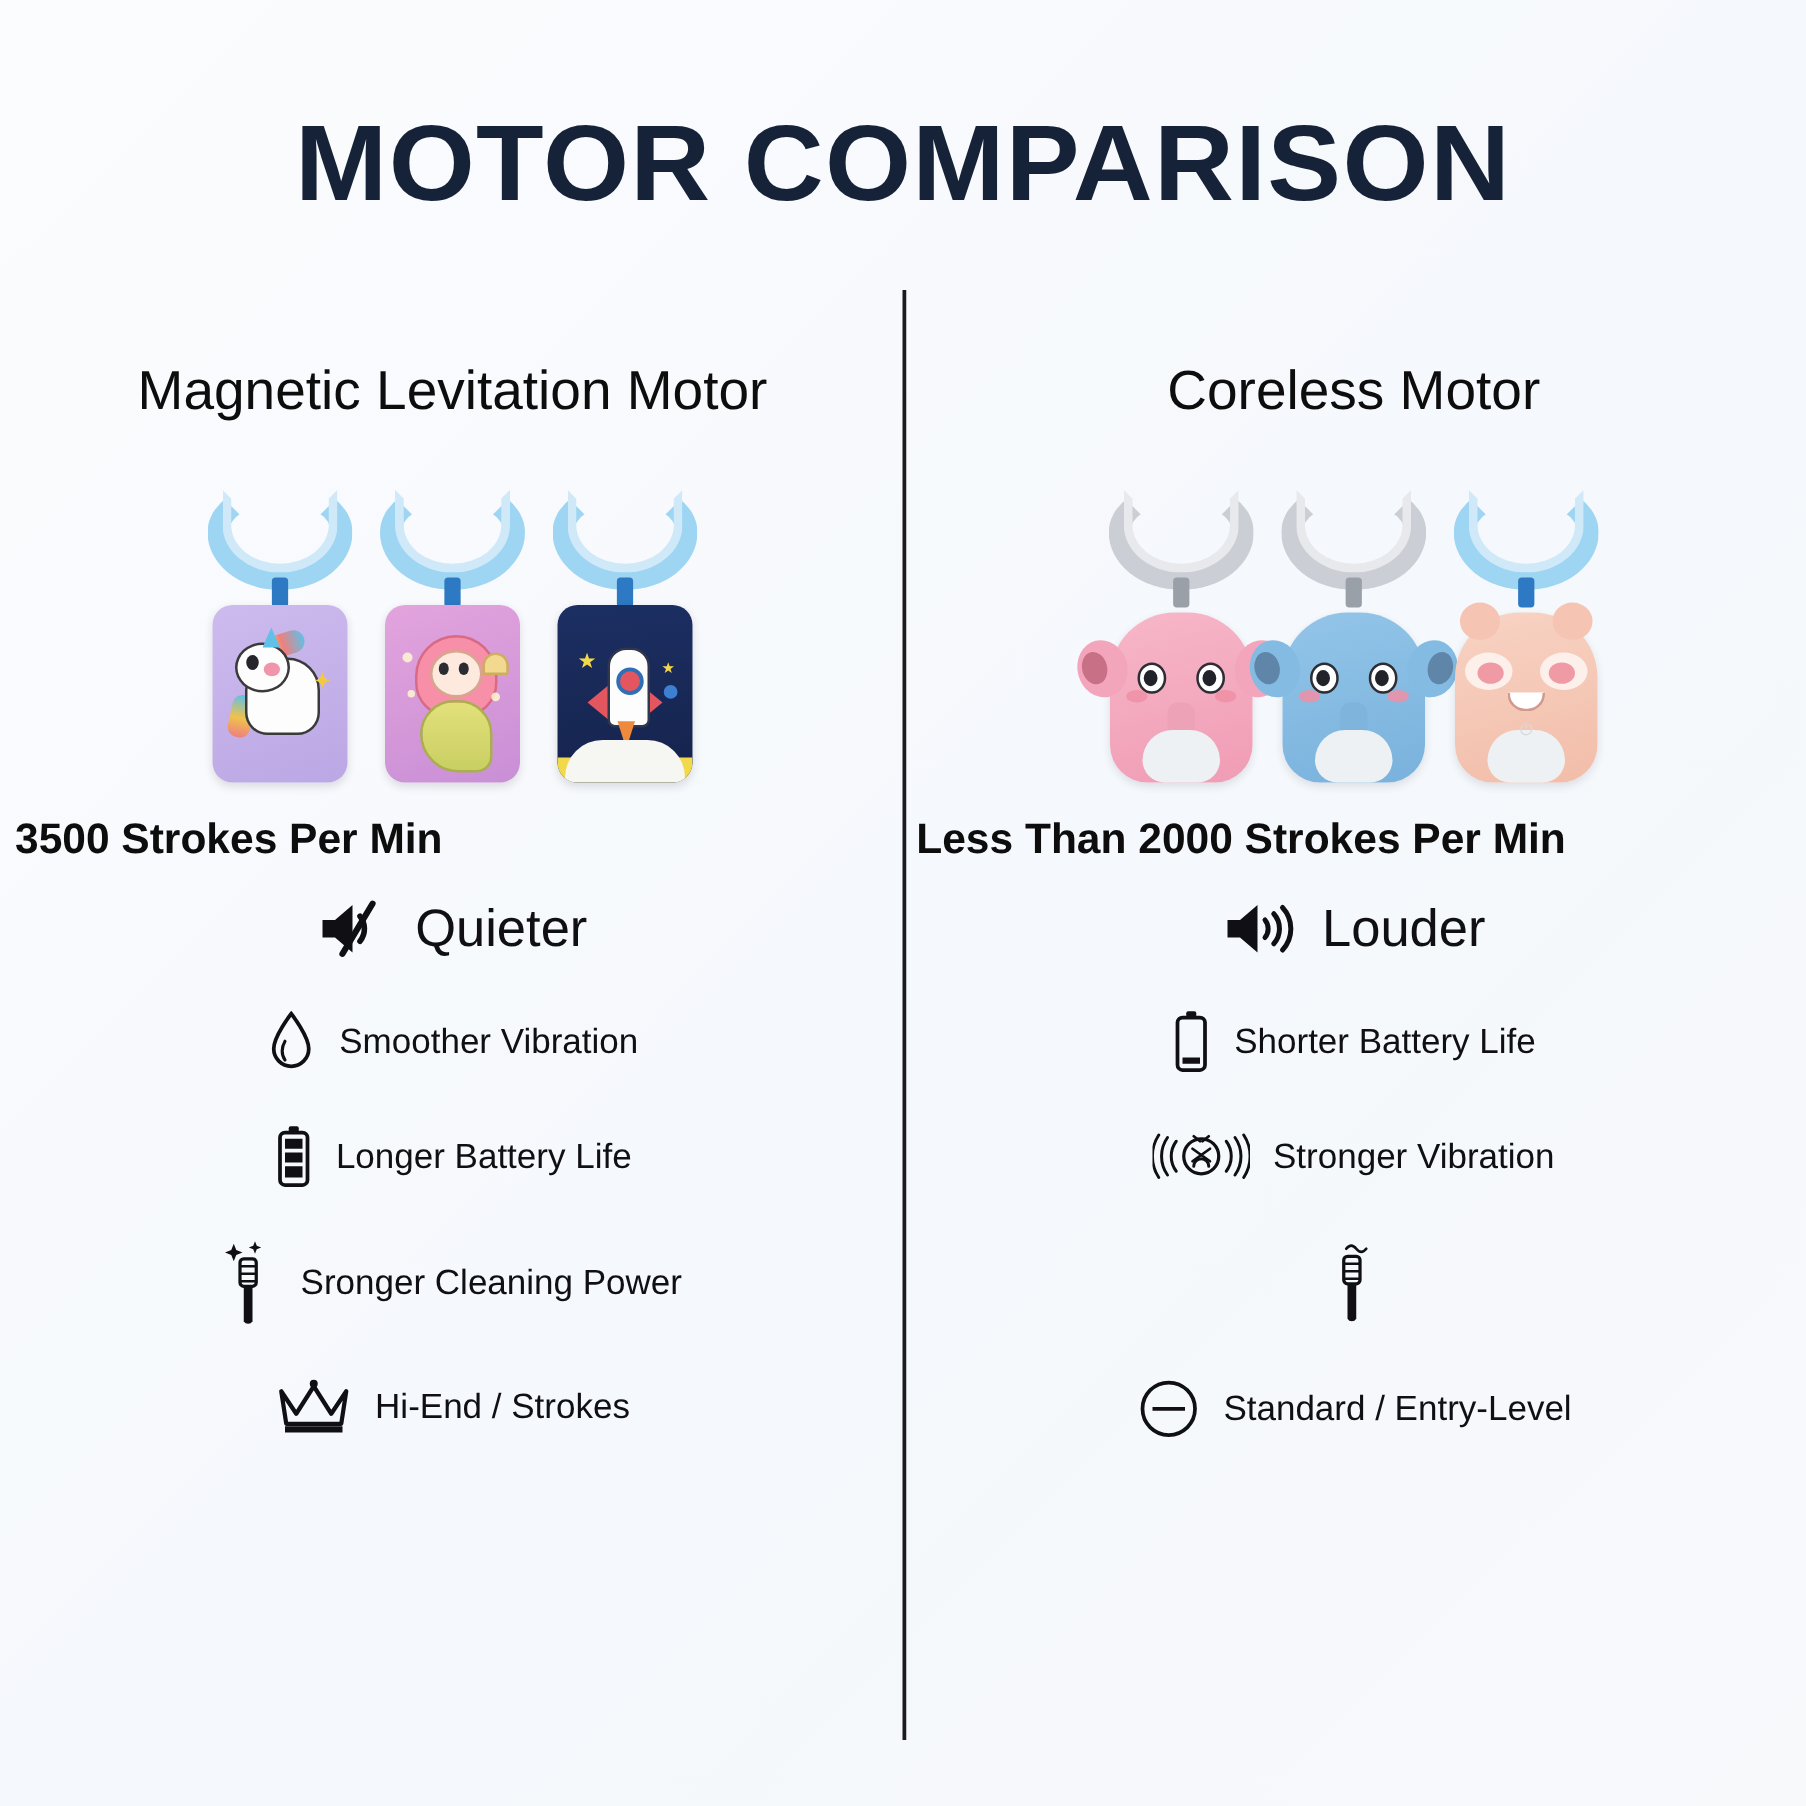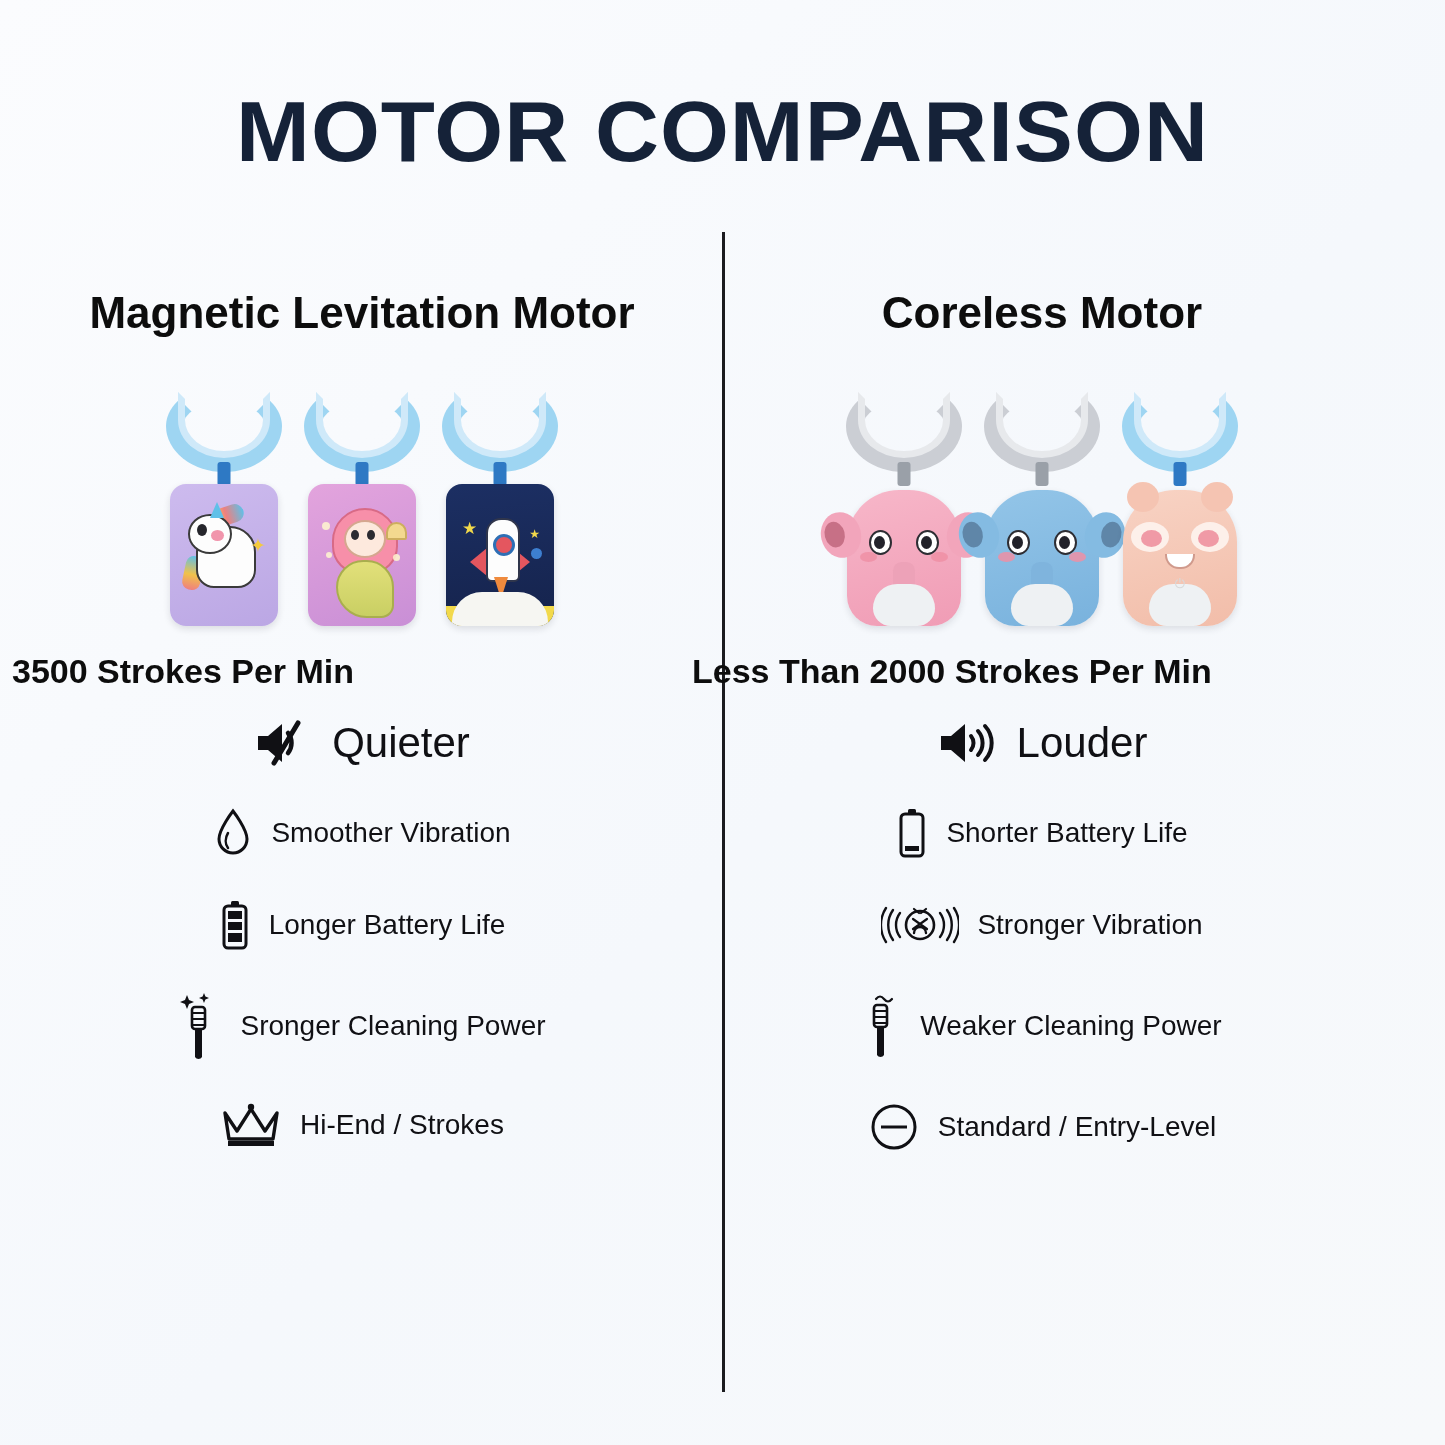--- a/index.html
+++ b/index.html
@@ -48,28 +48,28 @@
     background: #1b1b1f;
   }
 
   
   .col {
     position: absolute;
     top: 280px;
     width: 700px;
   }
   .col-left  { left: 12px; }
-  .col-right { left: 692px; }
+  .col-right { left: 733px; }
 
   .col-head {
     text-align: center;
     font-size: 44px;
     line-height: 1.5;
     color: #0d0d0d;
-    font-weight: bold;
+    font-weight: normal;
     padding: 0 70px;
   }
 
   
   .products {
     margin-top: 30px;
     height: 250px;
     display: flex;
     justify-content: center;
     align-items: flex-end;
@@ -659,21 +659,20 @@
       <span class="icon">
         <svg width="40" height="70" viewBox="0 0 40 70">
           <rect x="12" y="14" width="13" height="22" rx="3" fill="none" stroke="#101014" stroke-width="2.6"></rect>
           <line x1="12" y1="20" x2="25" y2="20" stroke="#101014" stroke-width="2"></line>
           <line x1="12" y1="26" x2="25" y2="26" stroke="#101014" stroke-width="2"></line>
           <line x1="12" y1="32" x2="25" y2="32" stroke="#101014" stroke-width="2"></line>
           <path d="M15 36 L15 64 a4 4 0 0 0 7 0 L22 36 Z" fill="#101014"></path>
           <path d="M14 8 q4 -5 8 0 q4 5 8 0" fill="none" stroke="#101014" stroke-width="2.2" stroke-linecap="round"></path>
         </svg>
       </span>
-      <span class="label">Weaker Cleaning Power</span>
     </div>
 
     <div class="feature">
       <span class="icon">
         <svg width="52" height="52" viewBox="0 0 52 52">
           <circle cx="26" cy="26" r="21" fill="none" stroke="#101014" stroke-width="3"></circle>
           <line x1="13" y1="26" x2="39" y2="26" stroke="#101014" stroke-width="3"></line>
         </svg>
       </span>
       <span class="label">Standard / Entry-Level</span>

